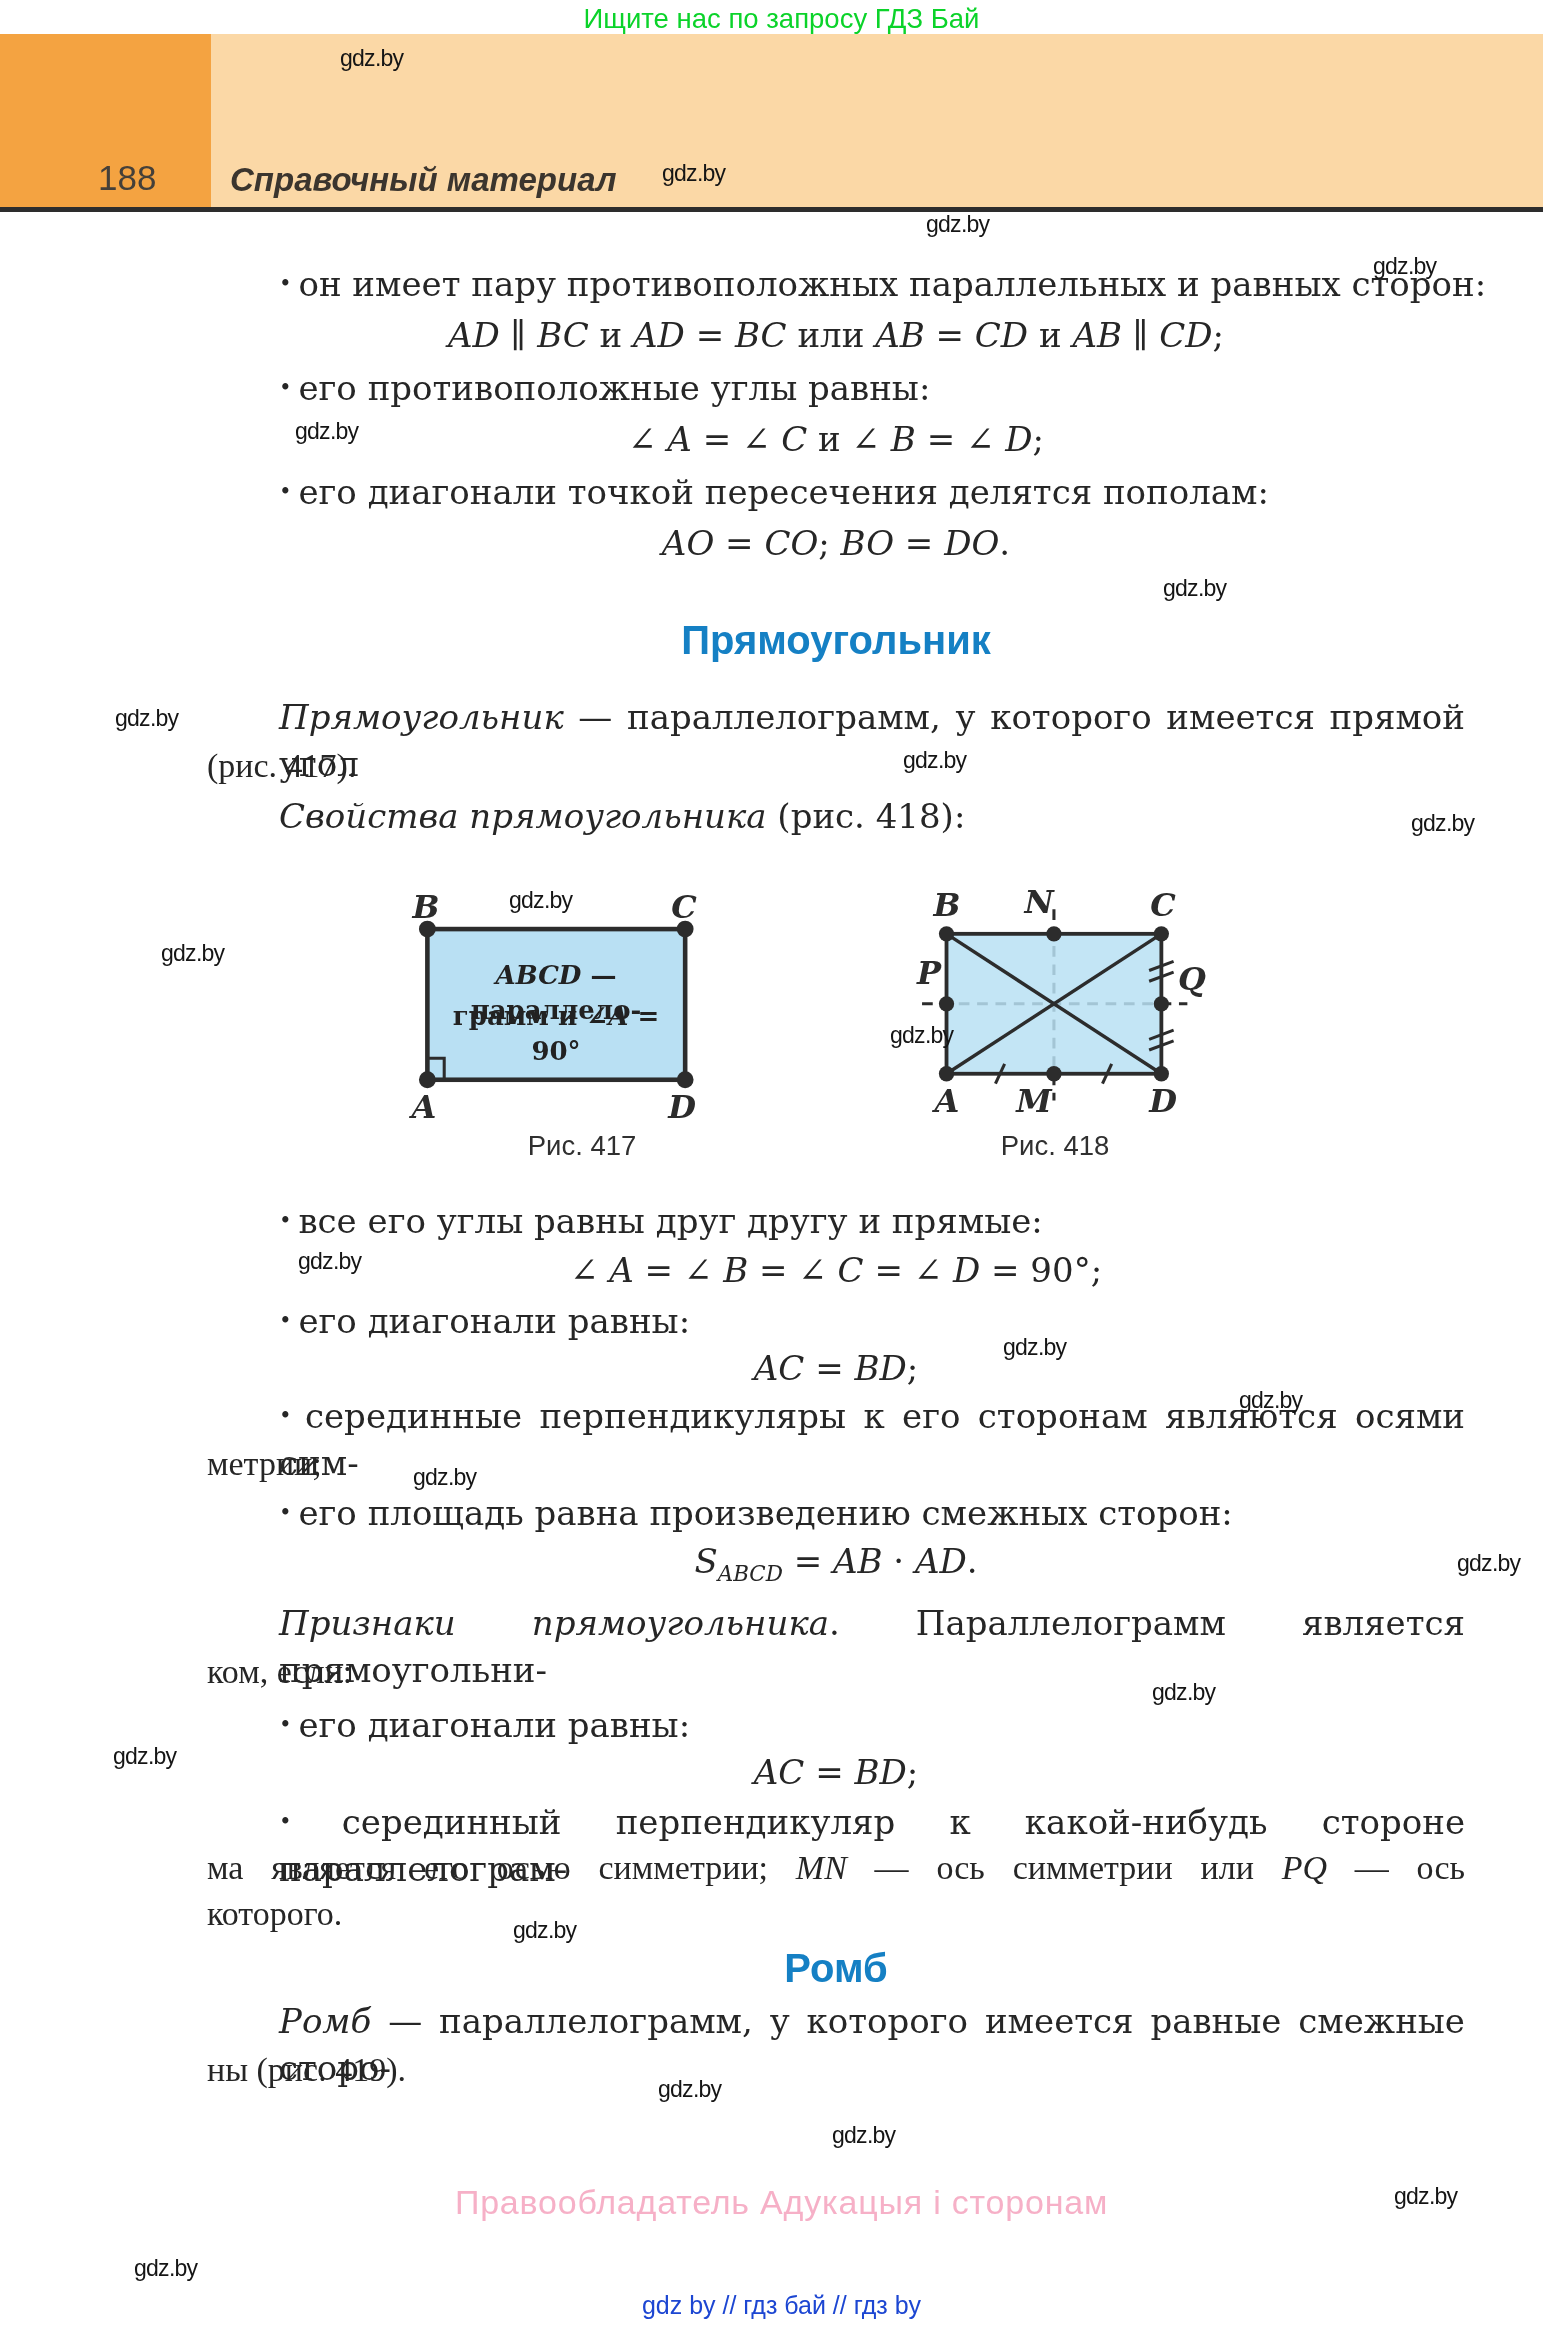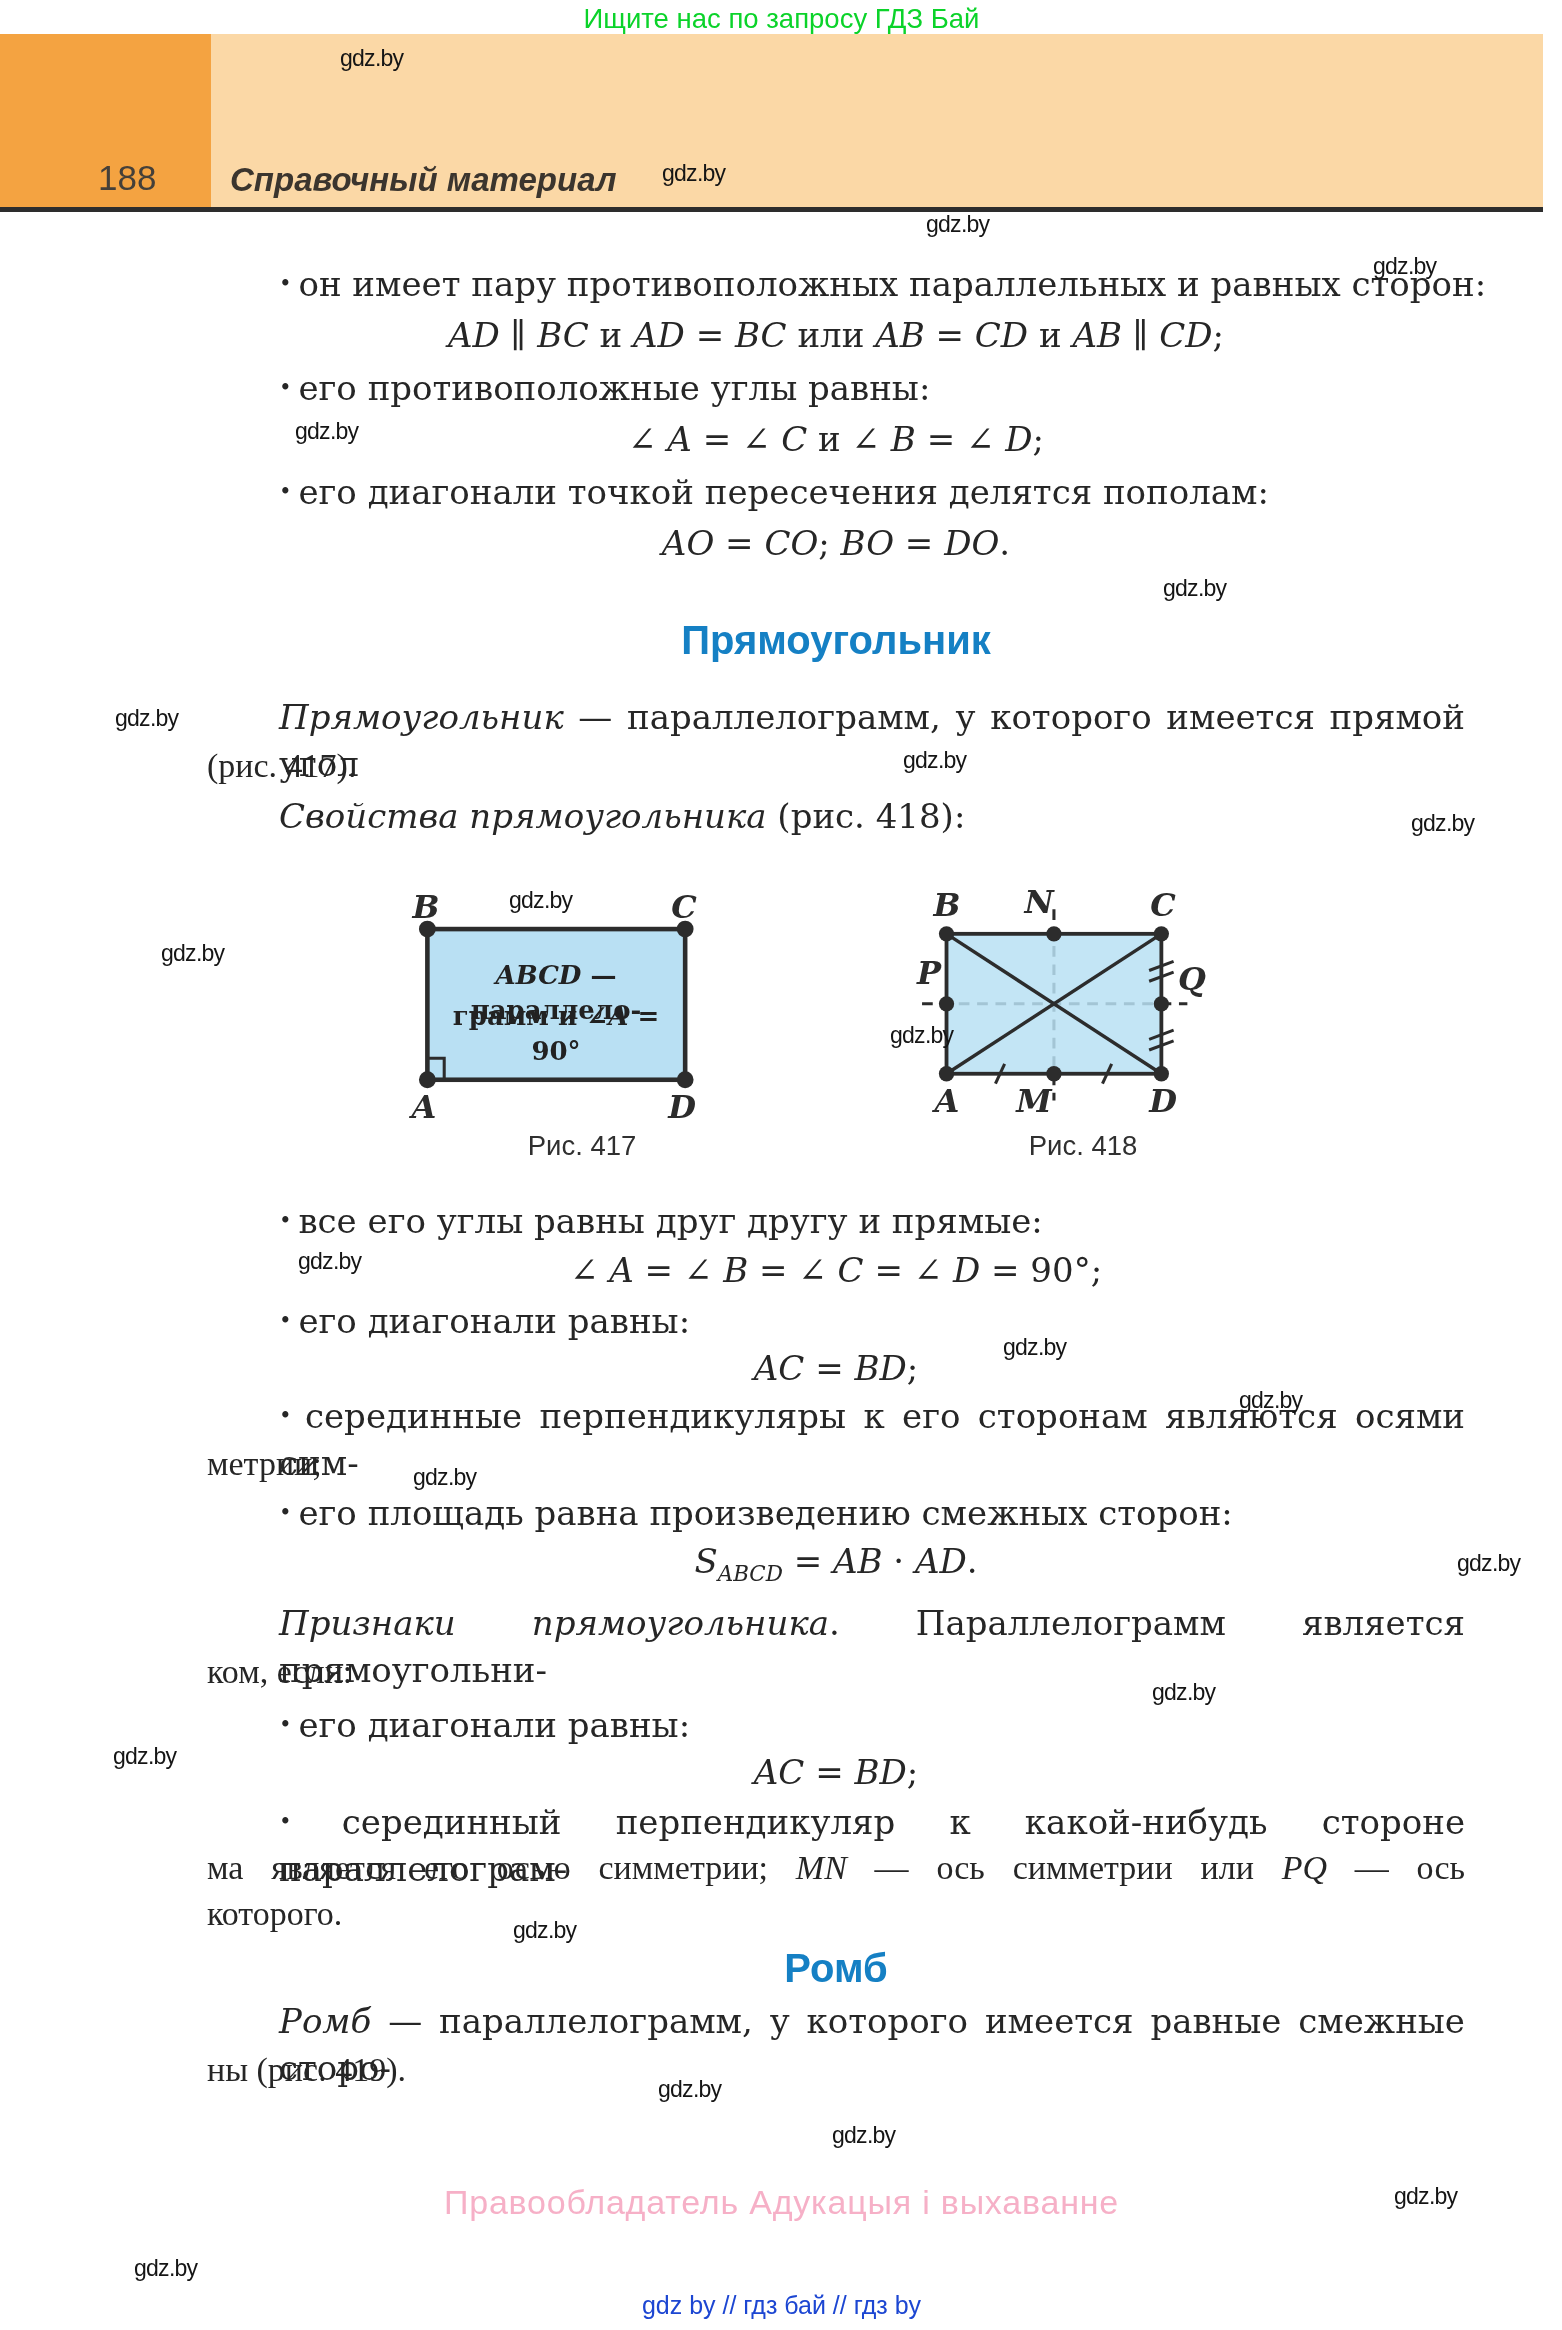--- a/index.html
+++ b/index.html
@@ -113,21 +113,21 @@
     </g>
   </svg>
   <div class="flbl" style="left:927px;top:887px">B</div>
   <div class="flbl" style="left:1019px;top:884px">N</div>
   <div class="flbl" style="left:1143px;top:887px">C</div>
   <div class="flbl" style="left:909px;top:955px">P</div>
   <div class="flbl" style="left:1172px;top:961px">Q</div>
   <div class="flbl" style="left:927px;top:1083px">A</div>
   <div class="flbl" style="left:1014px;top:1083px">M</div>
   <div class="flbl" style="left:1143px;top:1083px">D</div>
-  <div class="figcap" style="left:884px;top:1129px">Рис. 418</div>
+  <div class="figcap" style="left:856px;top:1129px">Рис. 418</div>
 
   <div class="tl ind" style="top:1197px"><span class="sg-bl">• </span><span class="sg-r">все его углы равны друг другу и прямые:</span></div>
   <div class="tl ctr" style="top:1247px"><span class="sg-r">∠ </span><span class="sg-i">A</span><span class="sg-r"> = ∠ </span><span class="sg-i">B</span><span class="sg-r"> = ∠ </span><span class="sg-i">C</span><span class="sg-r"> = ∠ </span><span class="sg-i">D</span><span class="sg-r"> = 90°;</span></div>
   <div class="tl ind" style="top:1297px"><span class="sg-bl">• </span><span class="sg-r">его диагонали равны:</span></div>
   <div class="tl ctr" style="top:1345px"><span class="sg-i">AC</span><span class="sg-r"> = </span><span class="sg-i">BD</span><span class="sg-r">;</span></div>
   <div class="tl ind just" style="top:1392px"><span class="sg-bl">• </span><span class="sg-r">серединные перпендикуляры к его сторонам являются осями сим-</span></div>
   <div class="tl marg" style="top:1440px"><span class="sg-r">метрии;</span></div>
   <div class="tl ind" style="top:1489px"><span class="sg-bl">• </span><span class="sg-r">его площадь равна произведению смежных сторон:</span></div>
   <div class="tl ctr" style="top:1538px"><span class="sg-i">S</span><span class="sg-sub">ABCD</span><span class="sg-r"> = </span><span class="sg-i">AB</span><span class="sg-r"> · </span><span class="sg-i">AD</span><span class="sg-r">.</span></div>
 
@@ -136,21 +136,21 @@
   <div class="tl ind" style="top:1701px"><span class="sg-bl">• </span><span class="sg-r">его диагонали равны:</span></div>
   <div class="tl ctr" style="top:1749px"><span class="sg-i">AC</span><span class="sg-r"> = </span><span class="sg-i">BD</span><span class="sg-r">;</span></div>
   <div class="tl ind just" style="top:1798px"><span class="sg-bl">• </span><span class="sg-r">серединный перпендикуляр к какой-нибудь стороне параллелограм-</span></div>
   <div class="tl marg just" style="top:1844px"><span class="sg-r">ма является его осью симметрии; </span><span class="sg-i">MN</span><span class="sg-r"> — ось симметрии или </span><span class="sg-i">PQ</span><span class="sg-r"> — ось</span></div>
   <div class="tl marg" style="top:1890px"><span class="sg-r">которого.</span></div>
 
   <div class="tl ctr hd" style="top:1945px">Ромб</div>
   <div class="tl ind just" style="top:1998px"><span class="sg-i">Ромб</span><span class="sg-r"> — параллелограмм, у которого имеется равные смежные сторо-</span></div>
   <div class="tl marg" style="top:2046px"><span class="sg-r">ны (рис. 419).</span></div>
 
-  <div class="copyright">Правообладатель Адукацыя і выхаванне</div>
+  <div class="copyright">Правообладатель Адукацыя і сторонам</div>
   <div class="links">gdz by  //  гдз бай  //  гдз by</div>
 
   <div id="wm-layer">
       <div class="wm" style="left: 340px; top: 44px;">gdz.by</div>
       <div class="wm" style="left: 662px; top: 159px;">gdz.by</div>
       <div class="wm" style="left: 926px; top: 210px;">gdz.by</div>
       <div class="wm" style="left: 1373px; top: 252px;">gdz.by</div>
       <div class="wm" style="left: 295px; top: 417px;">gdz.by</div>
       <div class="wm" style="left: 1163px; top: 574px;">gdz.by</div>
       <div class="wm" style="left: 115px; top: 704px;">gdz.by</div>

